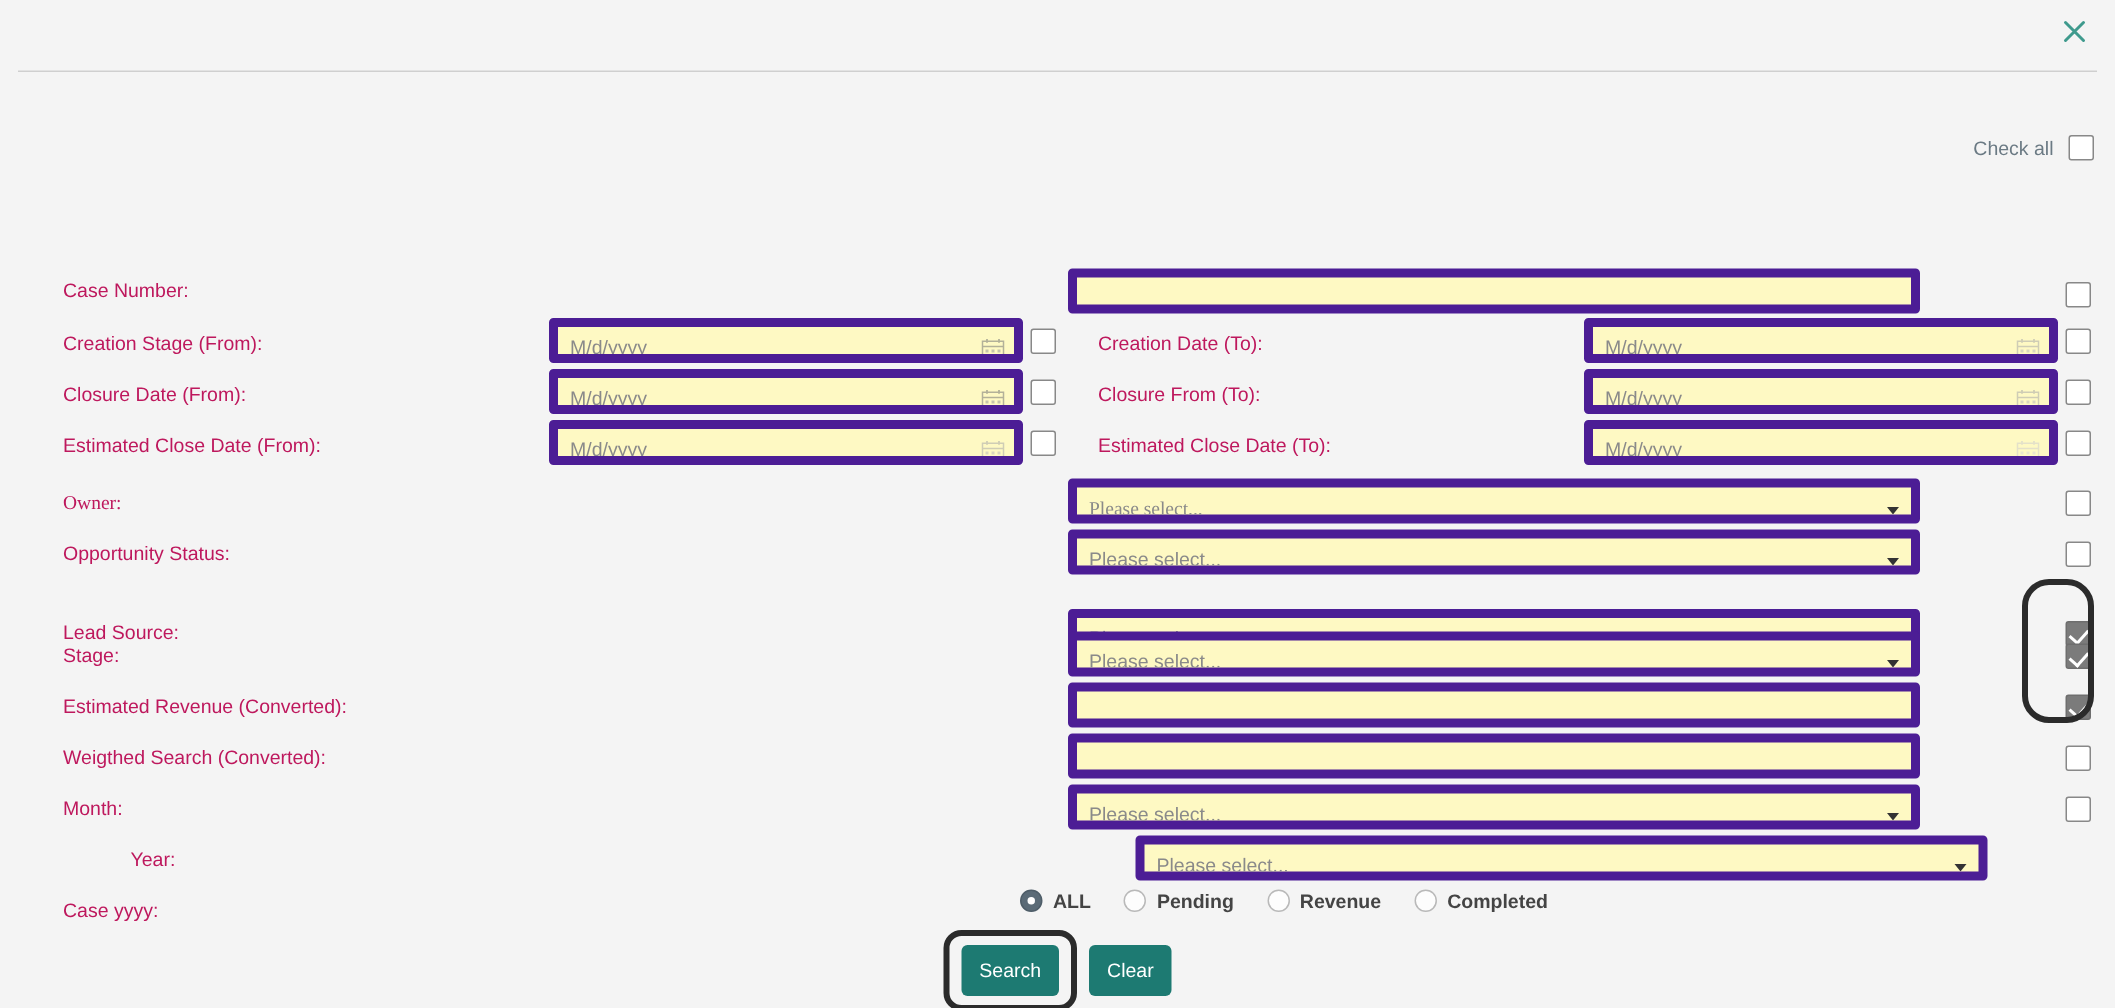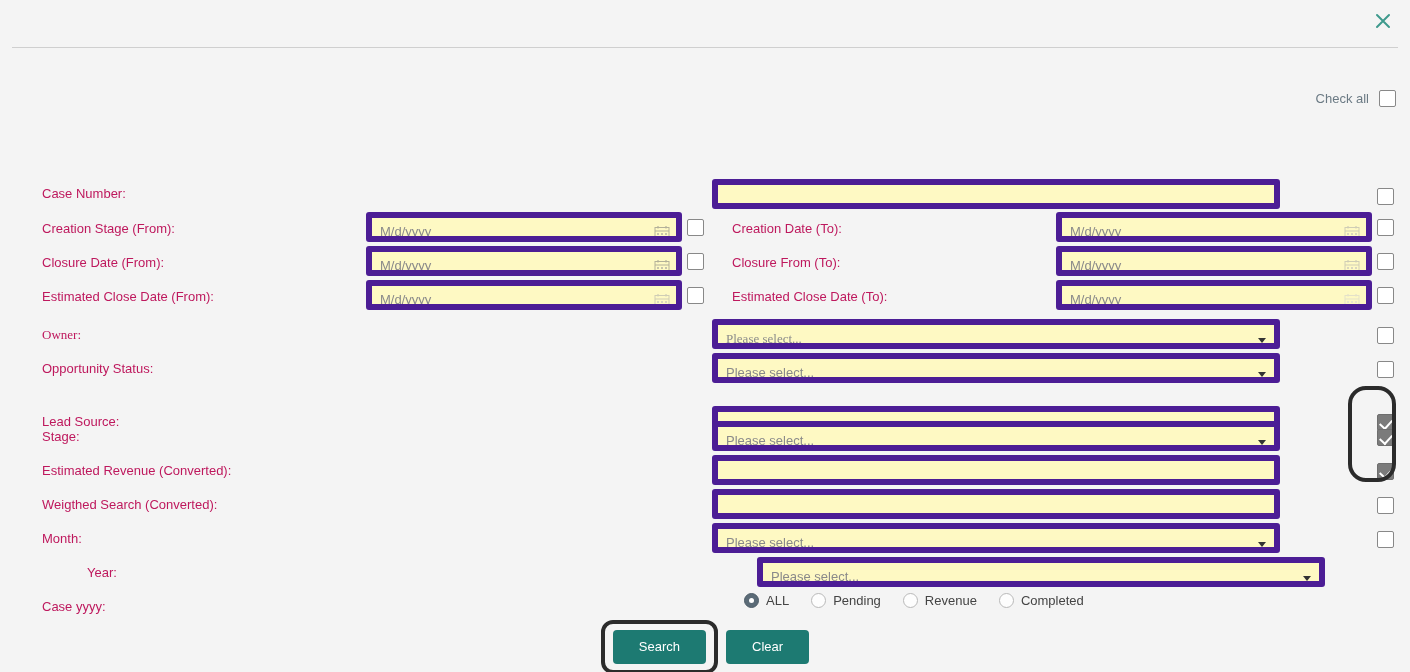--- a/index.html
+++ b/index.html
@@ -136,23 +136,24 @@
     width: 48px; height: 96px;
     border: 4px solid #2b2b2b;
     border-radius: 18px;
     background: rgba(255,255,255,0.0);
     pointer-events: none;
   }
 
   
   .radio-group {
     position: absolute;
-    left: 744px; top: 545px;
+    left: 680px; top: 545px;
     display: flex;
     align-items: flex-end;
+    font-weight: bold;
   }
   .radio-item { display: flex; align-items: center; margin-right: 22px; cursor: pointer; }
   .radio {
     width: 15px; height: 15px;
     border-radius: 50%;
     border: 1px solid #b9b9b9;
     background: #fdfdfd;
     margin-right: 7px;
     position: relative;
     flex: none;
@@ -180,21 +181,21 @@
     justify-content: center;
     align-items: center;
   }
   .btn {
     background: #1d7a72;
     color: #fff;
     border: none;
     border-radius: 4px;
     font-size: 13px;
     font-family: "Liberation Sans", sans-serif;
-    padding: 0 26px;
+    padding: 0 12px;
     height: 34px;
     cursor: pointer;
     line-height: 34px;
   }
   .btn-search-wrap {
     position: relative;
     border: 4px solid #2b2b2b;
     border-radius: 12px;
     padding: 6px 8px;
     margin-right: 8px;

